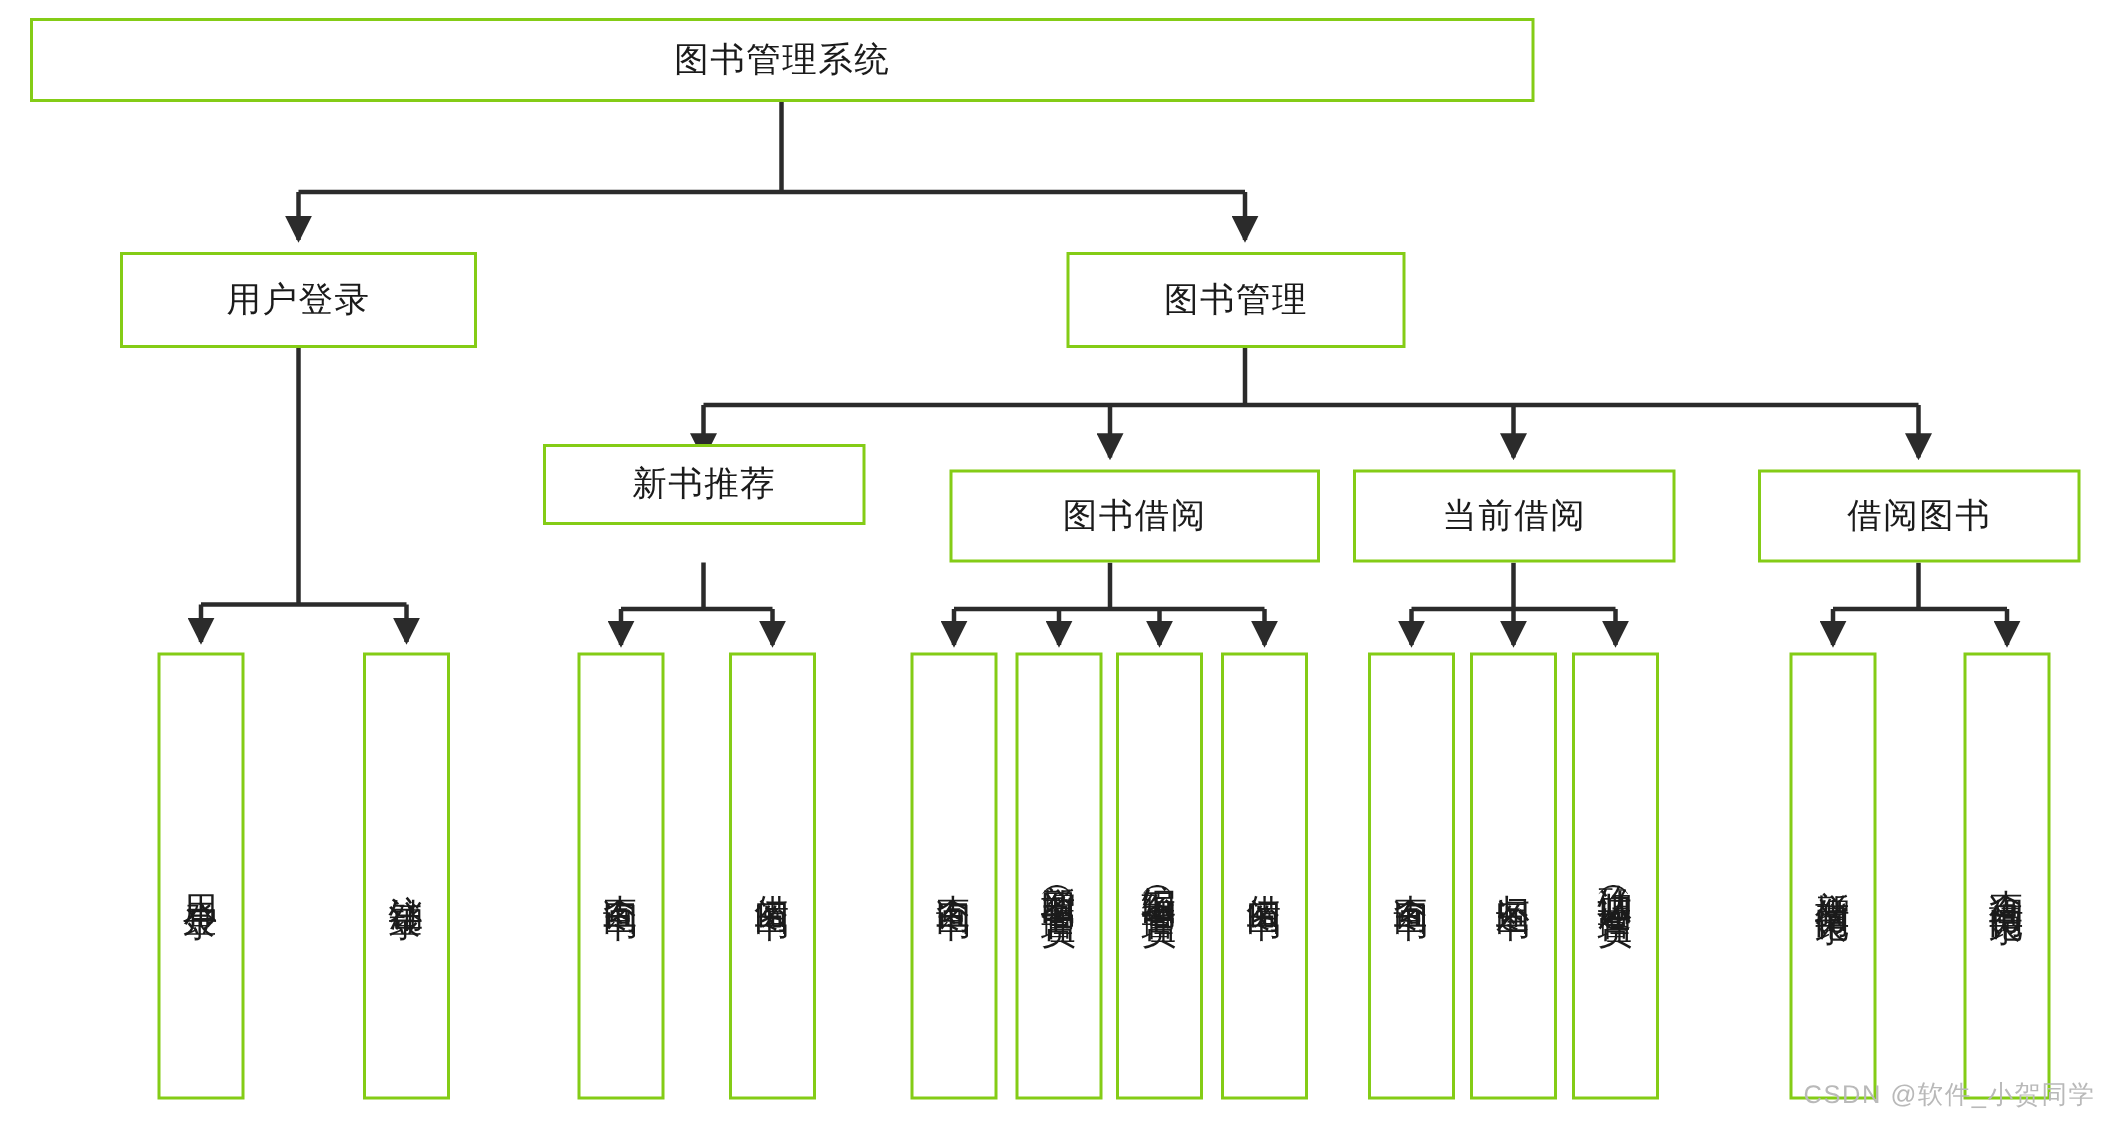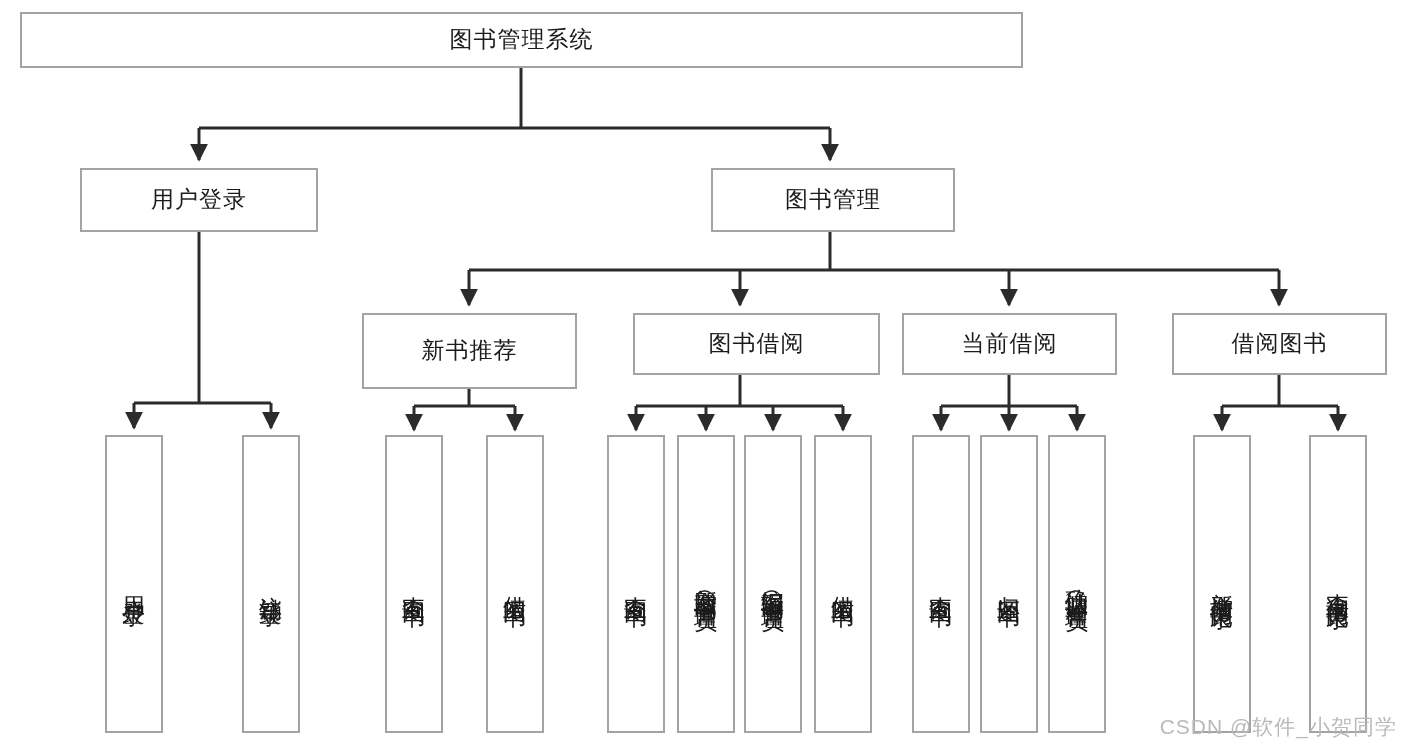--- a/index.html
+++ b/index.html
@@ -22,21 +22,21 @@
     position: absolute;
     left: 0;
     top: 0;
     width: 1405px;
     height: 747px;
     pointer-events: none;
   }
   .node {
     position: absolute;
     box-sizing: border-box;
-    border: 2px solid #a3a3a3;
+    border: 2px solid #84cc16;
     background: #ffffff;
     display: flex;
     align-items: center;
     justify-content: center;
     text-align: center;
     color: #1b1b1b;
     z-index: 2;
   }
   .node.h {
     font-size: 23px;
@@ -54,21 +54,21 @@
   .node.v > .vtext {
     writing-mode: vertical-rl;
     text-orientation: upright;
     white-space: normal;
     max-height: 100%;
   }
   .watermark {
     position: absolute;
     right: 8px;
     bottom: 6px;
-    font-size: 21px;
+    font-size: 17px;
     color: #b9b9b9;
     letter-spacing: 1px;
     z-index: 3;
     user-select: none;
   }
 </style>
 </head>
 <body>
 
 <div id="diagram">
@@ -124,25 +124,25 @@
   </svg>
 
   <div class="node h" style="left:20px; top:12px; width:1003px; height:56px;">
     <span>图书管理系统</span>
   </div>
 
   <div class="node h" style="left:80px; top:168px; width:238px; height:64px;">
     <span>用户登录</span>
   </div>
 
-  <div class="node h" style="left:711px; top:168px; width:244px; height:64px;">
+  <div class="node h" style="left:711px; top:168px; width:226px; height:64px;">
     <span>图书管理</span>
   </div>
 
-  <div class="node h" style="left:362px; top:313px; width:215px; height:76px;">
+  <div class="node h" style="left:362px; top:296px; width:215px; height:54px;">
     <span>新书推荐</span>
   </div>
 
   <div class="node h" style="left:633px; top:313px; width:247px; height:62px;">
     <span>图书借阅</span>
   </div>
 
   <div class="node h" style="left:902px; top:313px; width:215px; height:62px;">
     <span>当前借阅</span>
   </div>

